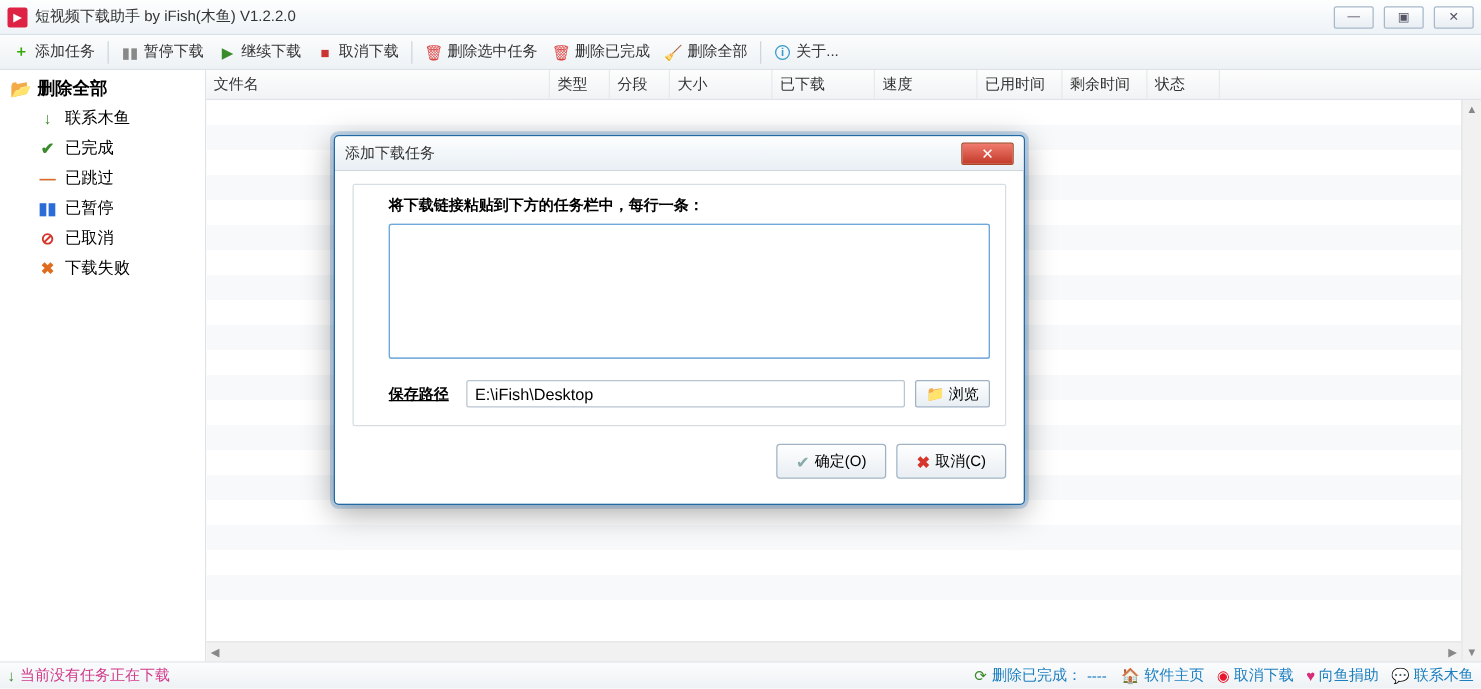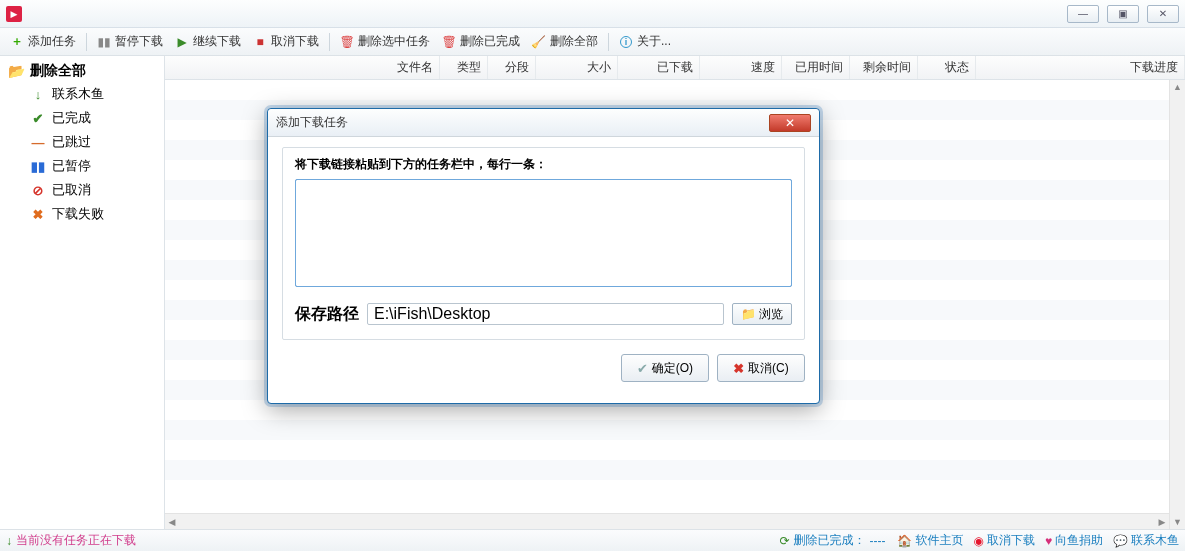--- a/index.html
+++ b/index.html
@@ -31,21 +31,21 @@
 .sidebar { width: 165px; border-right: 1px solid #dde3e8; background: #fff; padding-top: 4px; font-size: 13px; }
 .sidebar .root { display: flex; align-items: center; padding: 2px 8px; font-weight: bold; font-size: 14px; }
 .sidebar .root .fico { width:16px;height:16px;margin-right:6px;color:#5a9bd5; }
 .sidebar .item { display: flex; align-items: center; padding: 3px 8px 3px 30px; cursor: pointer; }
 .sidebar .item .sico { width: 16px; display:inline-flex; justify-content:center; margin-right: 6px; font-size:13px; font-weight:bold;}
 .c-dl{color:#3a8b2a;} .c-done{color:#3a8b2a;} .c-skip{color:#d66b2c;} .c-paused{color:#2a6bd6;} .c-cancel{color:#d6352c;} .c-fail{color:#e06c1e;}
 
 
 .tablewrap { flex: 1; display: flex; flex-direction: column; overflow: hidden; position:relative;}
 .thead { height: 24px; background: linear-gradient(#fdfdfd,#f1f3f5); border-bottom: 1px solid #dde3e8; display: flex; align-items: center; font-size: 12px; color: #333; }
-.thead .col { padding: 0 6px; border-right: 1px solid #e6eaed; height: 100%; display: flex; align-items: center; justify-content: flex-end; }
+.thead .col { padding: 0 6px; border-right: 1px solid #e6eaed; height: 100%; display: flex; align-items: center; }
 .tbody { flex: 1; background: #fff; overflow: auto; }
 .tbody .row { height: 20px; }
 .tbody .row:nth-child(even){background:#f7f9fb;}
 .tablewrap .vscroll { position:absolute; top:24px; right:0; bottom:0; width:16px; background:#f1f1f1; border-left:1px solid #e3e3e3; display:flex; flex-direction:column; justify-content:space-between; align-items:center; font-size:9px; color:#888;}
 .tablewrap .vscroll .arrow{height:14px;display:flex;align-items:center;justify-content:center;cursor:pointer;}
 .tablewrap .hscroll { position:absolute; left:0; right:16px; bottom:0; height:16px; background:#f1f1f1; border-top:1px solid #e3e3e3; display:flex; justify-content:space-between; align-items:center; font-size:9px; color:#888;}
 .tablewrap .hscroll .arrow{width:14px;display:flex;align-items:center;justify-content:center;cursor:pointer;}
 
 
 .statusbar { height: 22px; background: linear-gradient(#fbfcfd,#eef2f5); border-top: 1px solid #dce2e7; display: flex; align-items: center; padding: 0 6px; font-size: 12px; color: #333; }
@@ -58,39 +58,40 @@
 .statusbar .lnk{color:#1b7fbf;cursor:pointer;display:flex;align-items:center;}
 .statusbar .lnk .lico{margin-right:3px;}
 .li-home{color:#d38a2a;} .li-weibo{color:#e6162d;} .li-heart{color:#d62f7a;} .li-chat{color:#3a8b2a;}
 
 
 .dialog-mask{position:absolute;top:0;left:0;right:0;bottom:0;}
 .dialog { position: absolute; top: 108px; left: 267px; width: 553px; height: 296px; background: #fff; border: 1px solid #1b6aa5; border-radius: 4px; box-shadow: 0 6px 24px rgba(0,0,0,.35); outline: 4px solid rgba(40,110,180,.25); outline-offset:-1px; }
 .dialog .dtitle { height: 28px; background: linear-gradient(#fdfefe,#e9eff5); border-bottom: 1px solid #cfd6dc; display: flex; align-items: center; padding: 3px 8px; font-size: 12px; color: #333; border-radius: 4px 4px 0 0; justify-content: center;}
 .dialog .dclose { margin-left:auto; width: 42px; height: 18px; background: linear-gradient(#f07b6e,#c33a2a); border: 1px solid #a42; border-radius: 2px; display:flex;align-items:center;justify-content:center;color:#fff;font-size:12px;cursor:pointer;}
 .dialog .dbody { padding: 10px 14px 12px 14px;}
-.dialog .group { border: 1px solid #d6dde3; border-radius: 2px; padding: 8px 12px 14px 12px;}
+.dialog .group { border: 1px solid #d6dde3; border-radius: 2px; padding: 8px 12px 14px 28px;}
 .dialog .glabel { font-size: 12px; font-weight: bold; margin-bottom: 6px; }
 .dialog textarea { width: 100%; height: 108px; resize: none; border: 1px solid #9fbfe0; border-radius: 2px; font-size: 12px; padding: 4px; outline: 1px solid #6fa8dc; outline-offset:-1px;}
 .dialog .pathrow { display:flex; align-items:center; margin-top: 12px; gap: 8px;}
-.dialog .plabel { font-size: 16px; font-weight: bold; min-width: 54px;}
-.dialog .pinput { flex:1; height: 22px; border: 1px solid #b9c5cf; border-radius: 2px; padding: 0 6px; font-size: 16px;}
+.dialog .plabel { font-size: 12px; font-weight: bold; min-width: 54px; text-decoration: underline;}
+.dialog .pinput { flex:1; height: 22px; border: 1px solid #b9c5cf; border-radius: 2px; padding: 0 6px; font-size: 13px;}
 .dialog .browse { width: 60px; height: 22px; border: 1px solid #9fb2c3; border-radius: 2px; background: linear-gradient(#fdfefe,#e8eef3); font-size: 12px; display:flex;align-items:center;justify-content:center;cursor:pointer;gap:3px;}
 .dialog .browse .bico{color:#4a87c7;}
 .dialog .actions { display:flex; justify-content:flex-end; gap: 8px; margin-top: 14px;}
 .dialog .actbtn { min-width: 88px; height: 28px; border: 1px solid #9fb2c3; border-radius: 3px; background: linear-gradient(#fefefe,#e9eef3); font-size: 12px; display:flex;align-items:center;justify-content:center;cursor:pointer;gap:4px;}
 .dialog .actbtn .ai{font-size:13px;}
 .ai-ok{color:#8aa;}
 .ai-cancel{color:#d6352c;font-weight:bold;}
 </style>
 </head>
 <body>
 
 <div class="titlebar">
   <span class="app-icon">▶</span>
+  <span>短视频下载助手 by iFish(木鱼) V1.2.2.0</span>
   <span class="spacer"></span>
   <div class="winbtn">—</div>
   <div class="winbtn">▣</div>
   <div class="winbtn">✕</div>
 </div>
 
 <div class="toolbar">
   <div class="btn">
       <span class="ico ico-add">＋</span>
       <span>添加任务</span>
@@ -183,23 +184,20 @@
           <span>速度</span>
         </div>
       <div class="col" style="width:68px">
           <span>已用时间</span>
         </div>
       <div class="col" style="width:68px">
           <span>剩余时间</span>
         </div>
       <div class="col" style="width:58px">
           <span>状态</span>
-        </div>
-      <div class="col" style="flex:1">
-          <span>下载进度</span>
         </div>
     </div>
     <div class="tbody">
       <div class="row"></div>
         <div class="row"></div>
         <div class="row"></div>
         <div class="row"></div>
         <div class="row"></div>
         <div class="row"></div>
         <div class="row"></div>

